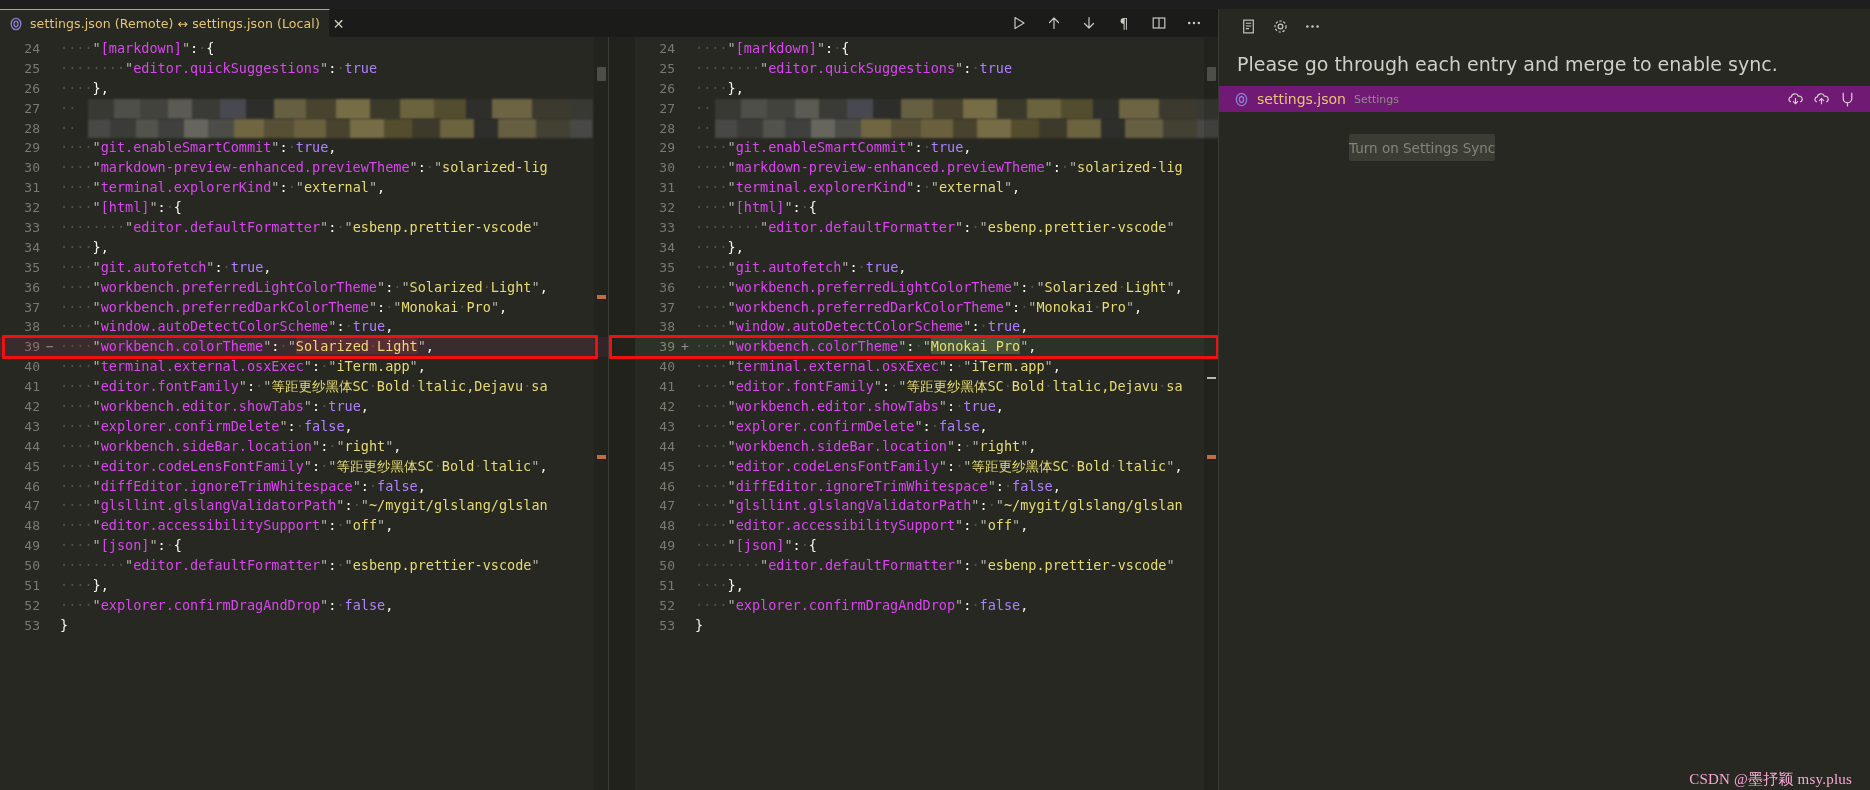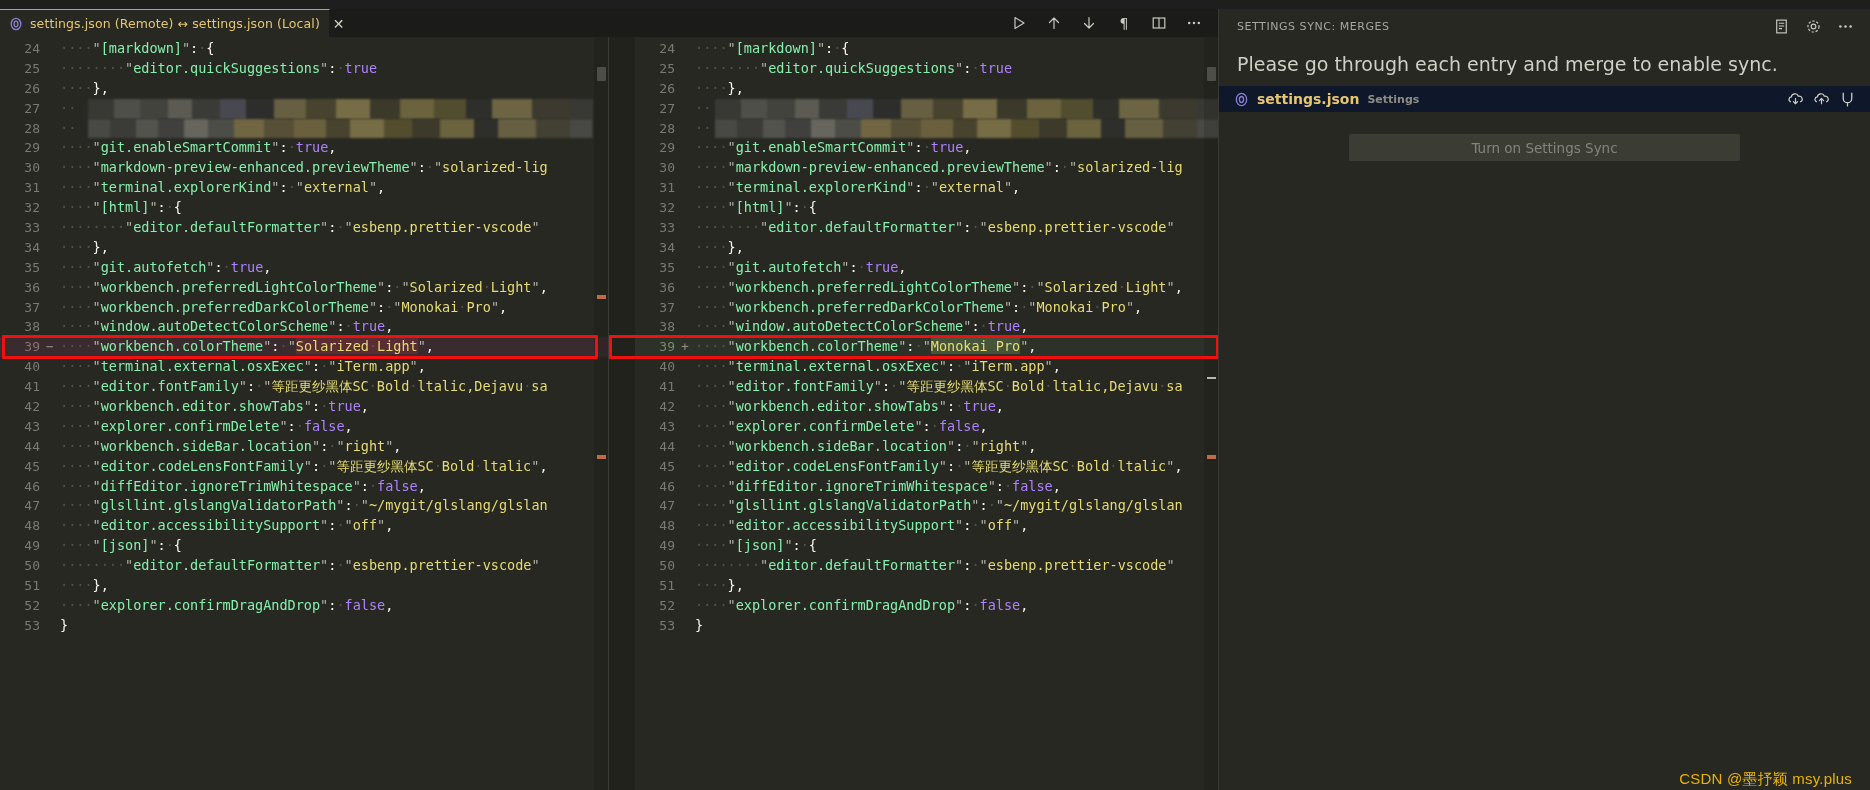--- a/index.html
+++ b/index.html
@@ -89,21 +89,21 @@
   .gutter.del  { color: #8a7070; }
   .gutter.ins  { color: #7a8a70; }
   .sign { width: 10px; flex: 0 0 10px; color: #9a8a8a; font-size: 13px; }
   .code { flex: 1 1 auto; overflow: hidden; padding-left: 4px; }
 
   .row.deleted  { background: #3a2b2e; }
   .row.inserted { background: #2c3228; }
   .row.censored   { background: transparent; justify-content: flex-end; }
 
   .ws { color: #52524a; }
-  .tok-key    { color: #86efac; }
+  .tok-key    { color: #d946ef; }
   .tok-str    { color: #e6db74; }
   .tok-bool   { color: #ae81ff; }
   .tok-punct  { color: #f8f8f2; }
   .tok-quote  { color: #b4b4a8; }
   .tok-brace  { color: #f8f8f2; }
   .hl-del  { background: #5a2d33; }
   .hl-ins  { background: #46543a; }
 
   
   .censor {
@@ -207,42 +207,42 @@
   .sb-message {
     padding: 10px 22px 12px 18px;
     font-size: 19px; color: #cfcfc6;
     line-height: 20px;
   }
   .entry {
     height: 26px; display: flex; align-items: center;
     padding: 0 14px 0 14px; gap: 8px;
     font-size: 14px; cursor: pointer;
   }
-  .entry.selected { background: #0f172a; font-weight: bold; }
+  .entry.selected { background: #701a75; }
   .entry-icon { width: 16px; height: 16px; flex: 0 0 16px; display:flex; align-items:center; justify-content:center;}
   .entry-name { color: #e6c670; }
   .entry.plain .entry-name { color: #cfcfc6; }
   .entry-desc { color: #8d8d85; font-size: 11px; }
   .entry-actions { margin-left: auto; display: flex; gap: 9px; align-items: center; }
   .ea {
     width: 17px; height: 17px; color: #cfcfc6; cursor: pointer;
     display: flex; align-items: center; justify-content: center;
   }
-  .sb-buttons { padding: 22px 130px 0 130px; display: flex; flex-direction: column; gap: 11px; }
+  .sb-buttons { padding: 22px 130px 0 130px; display: flex; gap: 11px; }
   .btn {
     height: 27px; display: flex; align-items: center; justify-content: center;
     font-size: 13.5px; cursor: pointer; border-radius: 2px;
   }
   .btn-primary { background: #3b3c34; color: #84847c; }
   .btn-secondary { background: #45463d; color: #ddddd4; }
 
   .watermark {
     position: absolute; right: 18px; bottom: 10px;
-    font-size: 15px; color: #eab308;
-    font-family: Liberation Sans, sans-serif;
+    font-size: 15px; color: #f9a8d4;
+    font-family: Liberation Serif, serif;
     letter-spacing: .2px;
   }
 </style>
 </head>
 <body>
 
 <div id="app">
 
   <div class="editor-area">
 
@@ -378,21 +378,20 @@
         </div>
       </div>
 
       <div class="annot-box" id="annot-left" style="top: 298.359px; height: 23.8906px; left: 2px; width: 596px;"></div>
       <div class="annot-box" id="annot-right" style="top: 298.359px; height: 23.8906px; left: 609px; width: 610px;"></div>
     </div>
   </div>
 
   <div class="sidebar">
     <div class="sb-header">
-      <span class="sb-title">SETTINGS SYNC: MERGES</span>
       <span class="sb-icon">
         <svg width="17" height="17" viewBox="0 0 16 16">
             <rect x="3.5" y="2" width="9" height="12" fill="none" stroke="#c8c8c0" stroke-width="1.1"></rect>
             <path d="M5.5 5h5M5.5 7.5h5M5.5 10h3" stroke="#c8c8c0" stroke-width="1"></path>
           </svg>
       </span>
       <span class="sb-icon">
         <svg width="17" height="17" viewBox="0 0 16 16">
             <circle cx="8" cy="8" r="2.2" fill="none" stroke="#c8c8c0" stroke-width="1.1"></circle>
             <circle cx="8" cy="8" r="5.2" fill="none" stroke="#c8c8c0" stroke-width="1.1" stroke-dasharray="2.2 1.6"></circle>

